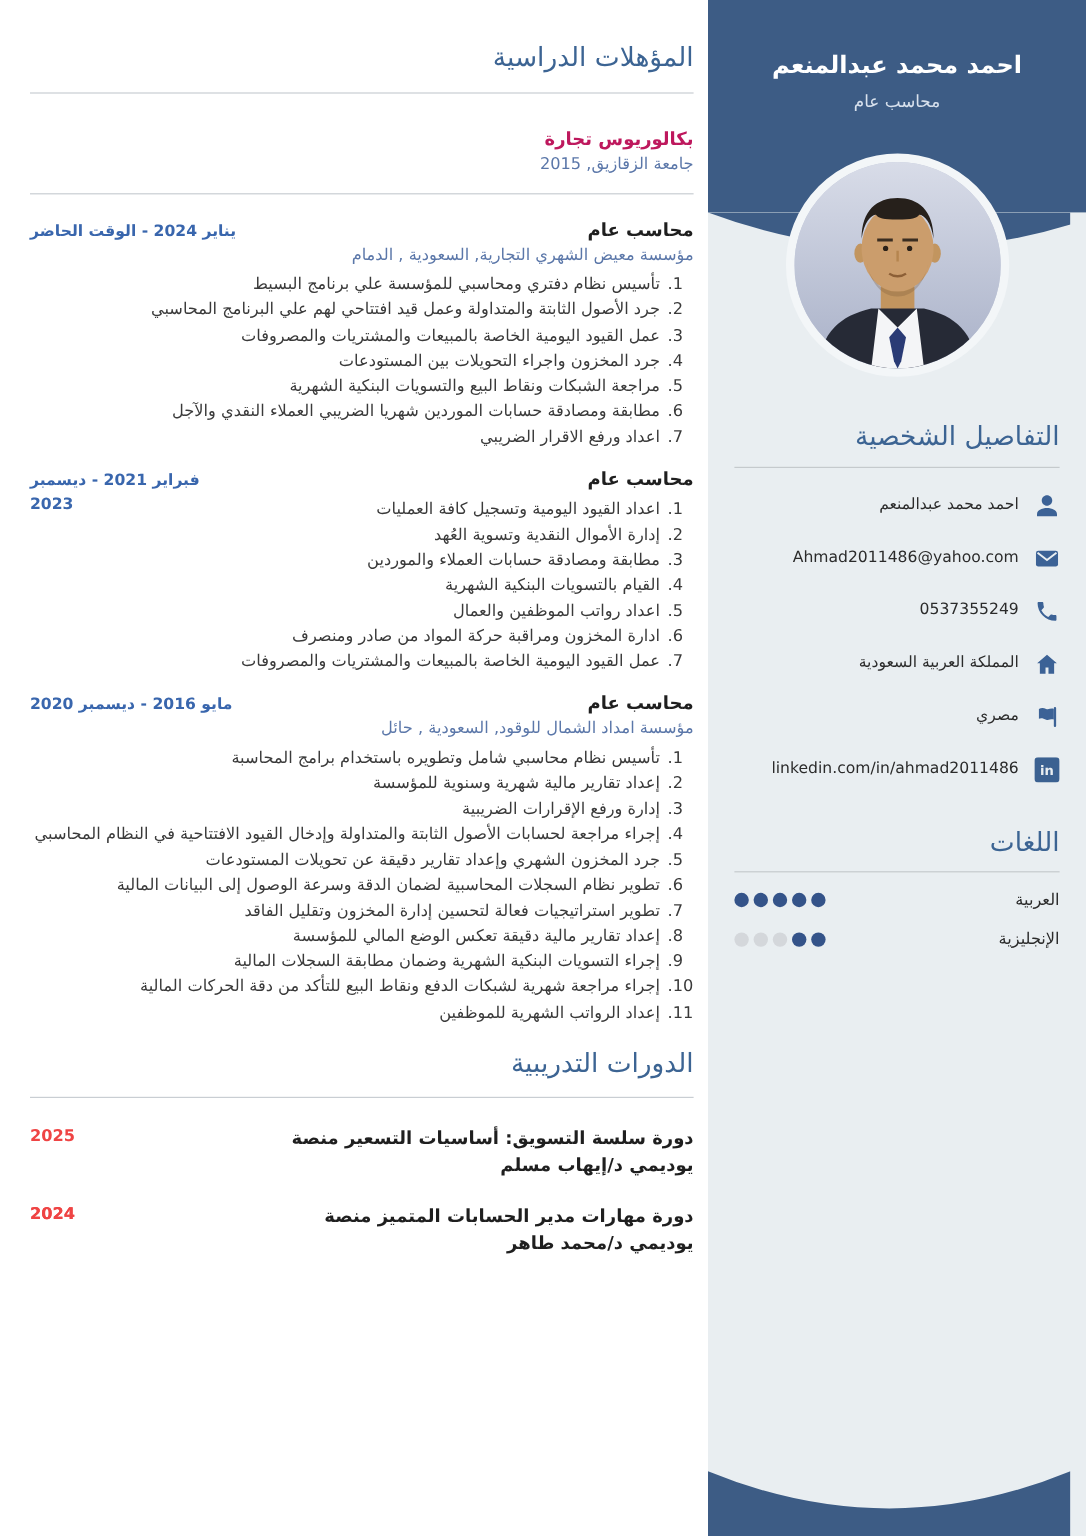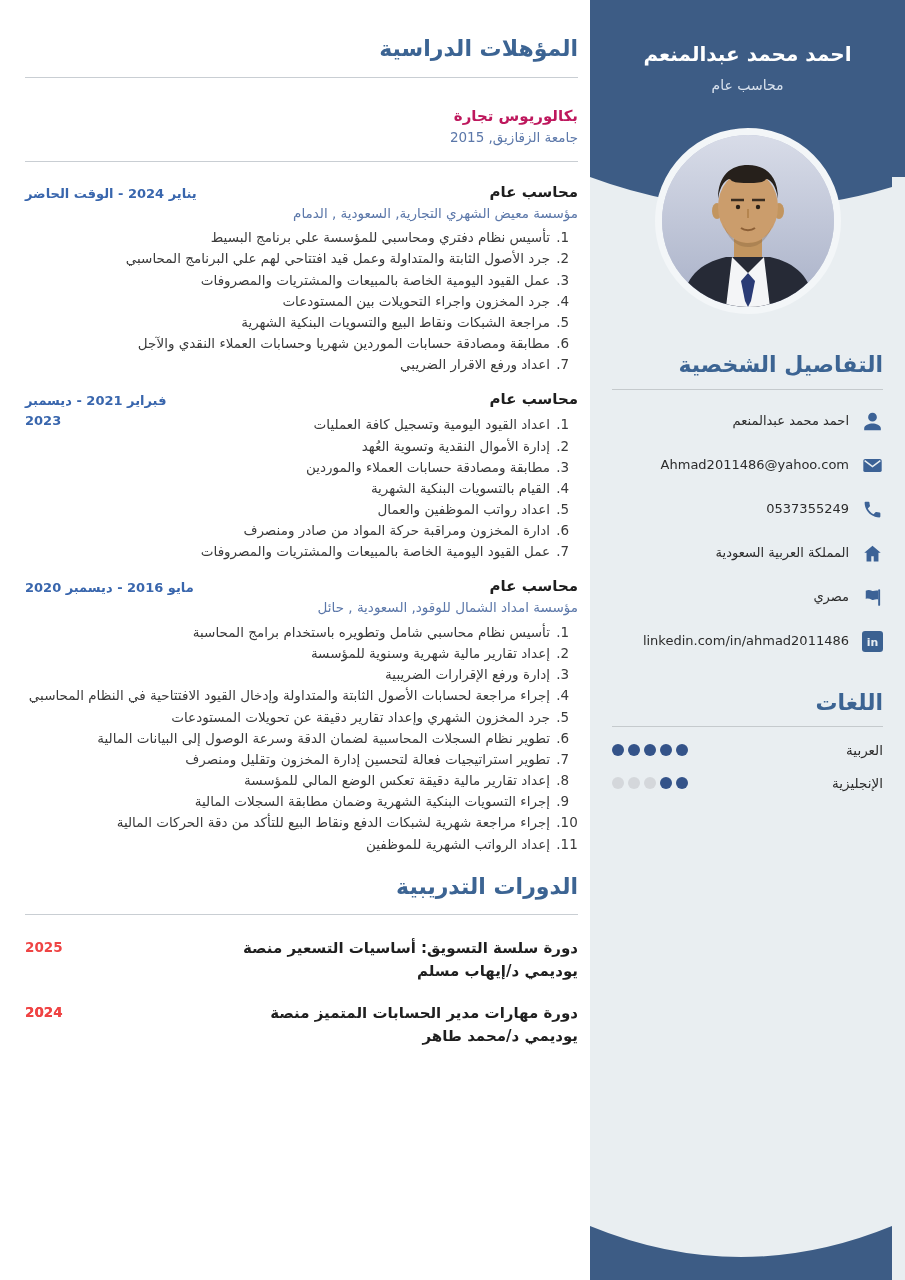--- a/index.html
+++ b/index.html
@@ -8,21 +8,21 @@
     width: 905px; height: 1280px; position: relative; overflow: hidden;
     background: #ffffff; direction: rtl;
     font-family: "DejaVu Sans", sans-serif; color:#333;
   }
   
   .main {
     position: absolute; left: 0; top: 0; width: 603px; height: 100%;
     padding: 34px 25px 0 25px;
   }
   .section-h {
-    font-size: 22px; font-weight: 700; color: #3c6493; text-align: right; line-height: 1.35;
+    font-size: 22px; font-weight: 400; color: #3c6493; text-align: right; line-height: 1.35;
   }
   .rule { border: 0; border-top: 1px solid #c9ced3; margin-top: 13px; }
   .edu { margin-top: 28px; }
   .edu-degree { font-size: 15px; font-weight: bold; color: #be185d; line-height: 1.45; }
   .edu-school { font-size: 13.5px; color: #5b77a9; line-height: 1.5; }
   .exp-h { margin-top: 30px; }
   .job { position: relative; margin-top: 20px; }
   .job + .job { margin-top: 15px; }
   .job-date {
     position: absolute; left: 0; top: 2px; width: 175px;
@@ -99,21 +99,21 @@
     <div class="job">
       <div class="job-date">يناير 2024 - الوقت الحاضر</div>
       <div class="job-title">محاسب عام</div>
       <div class="job-co">مؤسسة معيض الشهري التجارية, السعودية , الدمام</div>
       <ol class="duties">
         <li>تأسيس نظام دفتري ومحاسبي للمؤسسة علي برنامج البسيط</li>
         <li>جرد الأصول الثابتة والمتداولة وعمل قيد افتتاحي لهم علي البرنامج المحاسبي</li>
         <li>عمل القيود اليومية الخاصة بالمبيعات والمشتريات والمصروفات</li>
         <li>جرد المخزون واجراء التحويلات بين المستودعات</li>
         <li>مراجعة الشبكات ونقاط البيع والتسويات البنكية الشهرية</li>
-        <li>مطابقة ومصادقة حسابات الموردين شهريا وحسابات العملاء النقدي والآجل</li>
+        <li>مطابقة ومصادقة حسابات الموردين شهريا الضريبي العملاء النقدي والآجل</li>
         <li>اعداد ورفع الاقرار الضريبي</li>
       </ol>
     </div>
 
     <div class="job">
       <div class="job-date">فبراير 2021 - ديسمبر 2023</div>
       <div class="job-title">محاسب عام</div>
       <ol class="duties">
         <li>اعداد القيود اليومية وتسجيل كافة العمليات</li>
         <li>إدارة الأموال النقدية وتسوية العُهد</li>
@@ -129,21 +129,21 @@
       <div class="job-date">مايو 2016 - ديسمبر 2020</div>
       <div class="job-title">محاسب عام</div>
       <div class="job-co">مؤسسة امداد الشمال للوقود, السعودية , حائل</div>
       <ol class="duties">
         <li>تأسيس نظام محاسبي شامل وتطويره باستخدام برامج المحاسبة</li>
         <li>إعداد تقارير مالية شهرية وسنوية للمؤسسة</li>
         <li>إدارة ورفع الإقرارات الضريبية</li>
         <li>إجراء مراجعة لحسابات الأصول الثابتة والمتداولة وإدخال القيود الافتتاحية في النظام المحاسبي</li>
         <li>جرد المخزون الشهري وإعداد تقارير دقيقة عن تحويلات المستودعات</li>
         <li>تطوير نظام السجلات المحاسبية لضمان الدقة وسرعة الوصول إلى البيانات المالية</li>
-        <li>تطوير استراتيجيات فعالة لتحسين إدارة المخزون وتقليل ومنصرف</li>
+        <li>تطوير استراتيجيات فعالة لتحسين إدارة المخزون وتقليل الفاقد</li>
         <li>إعداد تقارير مالية دقيقة تعكس الوضع المالي للمؤسسة</li>
         <li>إجراء التسويات البنكية الشهرية وضمان مطابقة السجلات المالية</li>
         <li>إجراء مراجعة شهرية لشبكات الدفع ونقاط البيع للتأكد من دقة الحركات المالية</li>
         <li>إعداد الرواتب الشهرية للموظفين</li>
       </ol>
     </div>
 
     <h2 class="section-h courses-h">الدورات التدريبية</h2>
     <hr class="rule">
 

